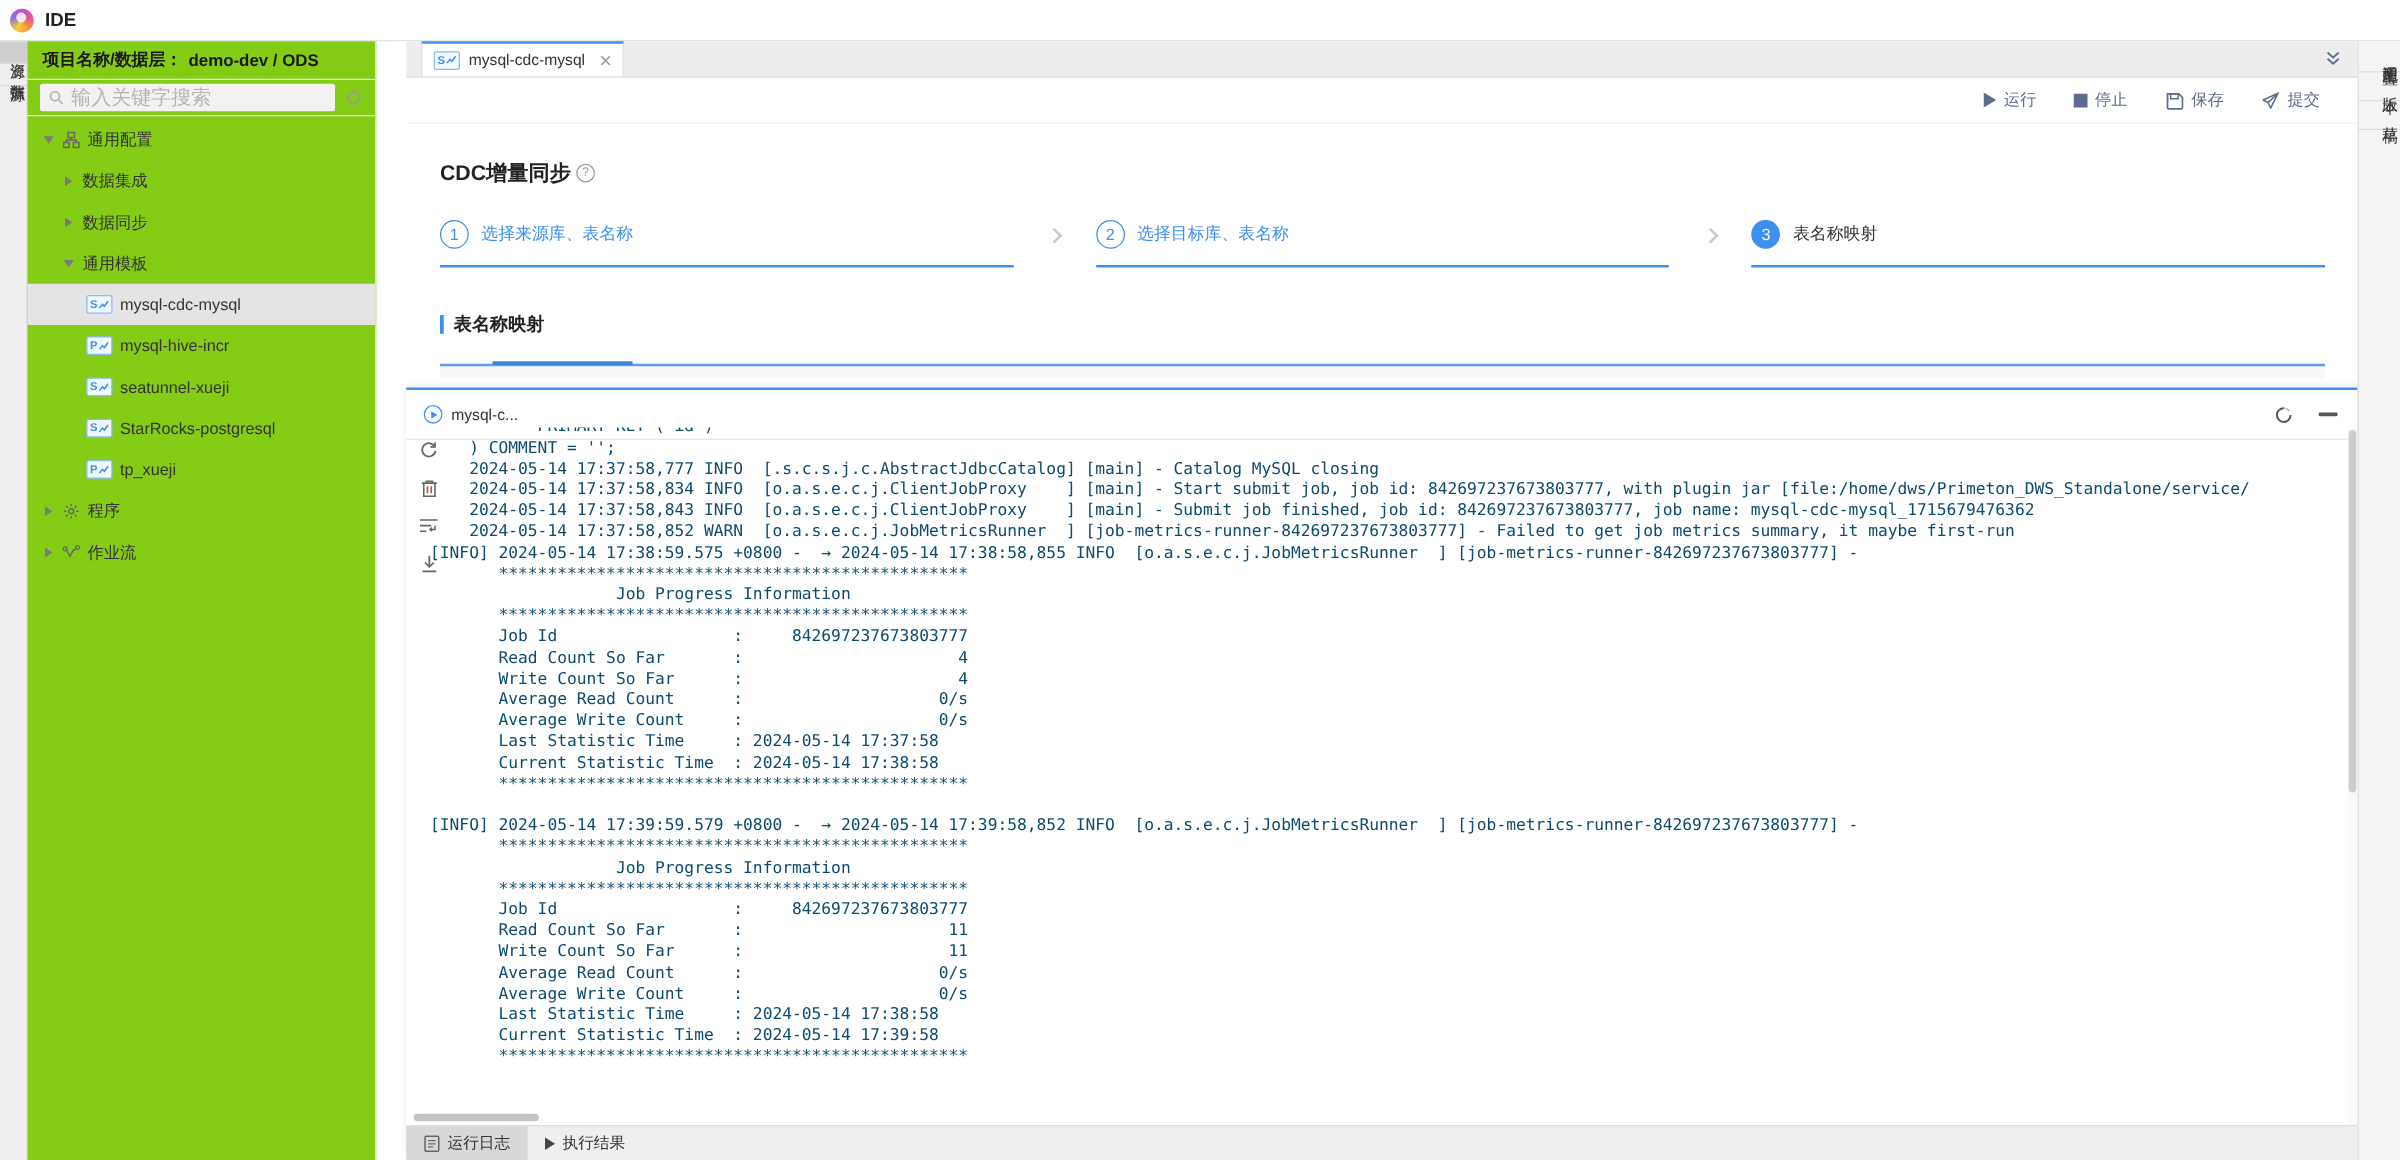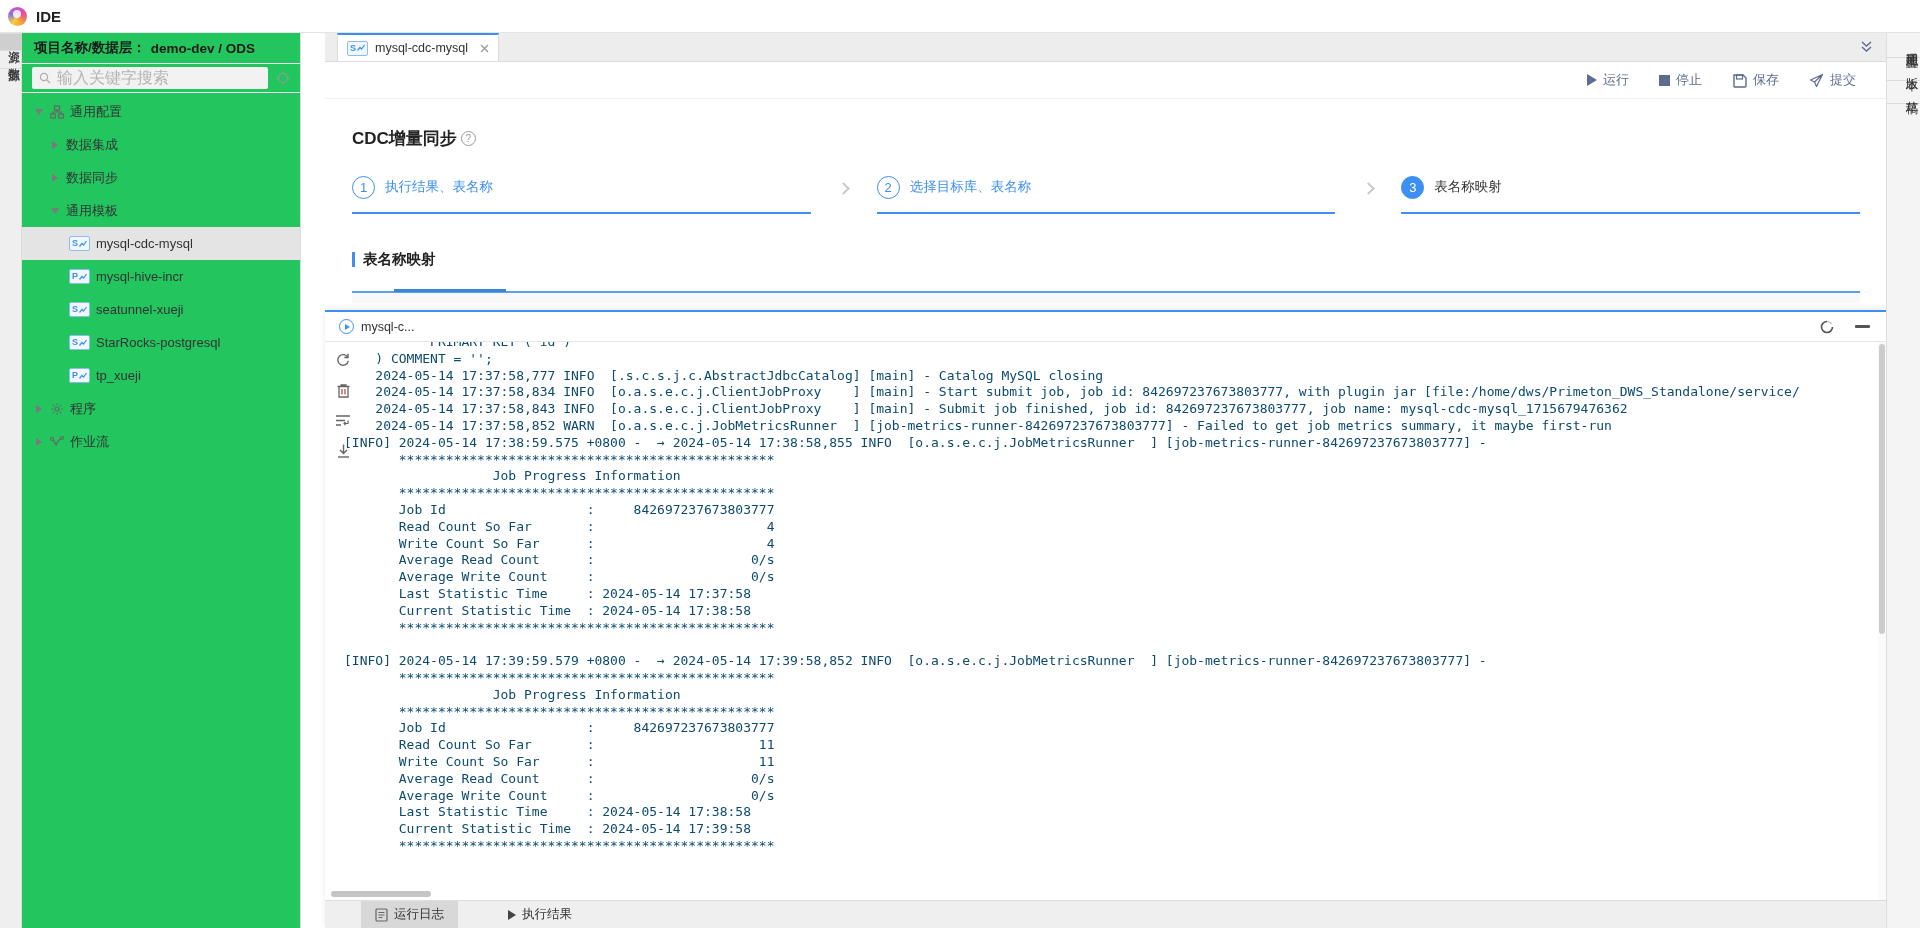--- a/index.html
+++ b/index.html
@@ -16,21 +16,21 @@
   .app-title { font-size:15px; font-weight:600; color:#1f1f1f; }
 
   
   .left-rail { position:absolute; left:0; top:33px; width:22px; height:895px; background:#efefef;
     border-right:1px solid #ddd; }
   .lrail-tab { writing-mode:vertical-rl; text-orientation:upright; font-size:12px; color:#333;
     padding:7px 0; width:22px; text-align:center; border-bottom:1px solid #dcdcdc; letter-spacing:1px; }
   .lrail-tab.active { background:#cfcfcf; border-top:1px solid #dcdcdc; }
 
   
-  .explorer { position:absolute; left:22px; top:33px; width:279px; height:895px; background:#22c55e;
+  .explorer { position:absolute; left:22px; top:33px; width:279px; height:895px; background:#84cc16;
     border-right:1px solid #ddd; }
   .exp-header { height:30px; display:flex; align-items:center; padding:0 12px; gap:5px;
     font-size:13.5px; font-weight:700; color:#1a1a1a; }
   .search-row { height:30px; display:flex; align-items:center; padding:0 10px; gap:8px;
     border-top:1px solid #ececec; border-bottom:1px solid #ececec; }
   .search-box { flex:1; height:22px; background:#f2f2f2; border-radius:2px; display:flex;
     align-items:center; padding:0 7px; gap:6px; }
   .search-ph { font-size:16px; color:#b4b4b4; }
   .icon-svg { display:block; }
 
@@ -91,41 +91,41 @@
   .section-head { margin-top:36px; display:flex; align-items:center; gap:8px; }
   .blue-bar { width:3px; height:15px; background:#3d8ff0; }
   .section-title { font-size:14.5px; font-weight:700; color:#222; }
 
   .table-sliver { margin-top:22px; position:relative; border-top:2px solid #5b9ff2; background:#f8f8f8; height:12px; }
   .table-sliver .seg { position:absolute; left:42px; top:-4px; width:112px; height:3px; background:#3a86d8; }
 
   
   .logpanel { position:absolute; left:325px; top:310px; width:1561px; height:618px; background:#fff;
     border-top:2px solid #3d8ff0; box-shadow:0 -2px 6px rgba(0,0,0,.08); }
-  .log-head { height:30px; border-bottom:1px solid #e6e6e6; position:relative; display:flex; align-items:center; }
+  .log-head { height:40px; border-bottom:1px solid #e6e6e6; position:relative; display:flex; align-items:center; }
   .log-tab { display:flex; align-items:center; gap:7px; padding:0 16px 0 14px; height:100%;
     font-size:12.5px; color:#333; }
   .playcirc { width:15px; height:15px; border-radius:50%; border:1.5px solid #3d8ff0; position:relative; }
   .playcirc::after { content:""; position:absolute; left:5px; top:3.5px; width:0; height:0;
     border-left:5px solid #3d8ff0; border-top:3.5px solid transparent; border-bottom:3.5px solid transparent; }
   .log-head-icons { position:absolute; right:16px; display:flex; align-items:center; gap:20px; }
   .min-dash { width:15px; height:3px; background:#555; border-radius:1px; }
 
   .log-body { position:absolute; left:0; top:30px; right:0; bottom:28px; overflow:hidden; }
   .log-toolcol { position:absolute; left:0; top:0; bottom:0; width:36px; display:flex; flex-direction:column;
     align-items:center; padding-top:10px; gap:15px; }
   .log-pre { margin:-8px 0 0 19px; font-family:"DejaVu Sans Mono","Liberation Mono",monospace;
     font-size:13px; line-height:16.8px; color:#0c4a6e; white-space:pre; overflow:hidden; }
   .vscroll { position:absolute; right:0; top:0; bottom:0; width:8px; background:#fafafa; }
   .vscroll .thumb { position:absolute; top:2px; right:1px; width:6px; height:290px; background:#cccccc; border-radius:3px; }
   .hscroll-thumb { position:absolute; left:6px; bottom:3px; width:100px; height:6px; background:#c4c4c4; border-radius:3px; }
 
   .log-foot { position:absolute; left:0; right:0; bottom:0; height:28px; background:#efefef;
     border-top:1px solid #ddd; display:flex; align-items:stretch; }
-  .foot-tab { display:flex; align-items:center; gap:6px; padding:0 14px; font-size:12.5px; color:#333;margin-left:36px; }
+  .foot-tab { display:flex; align-items:center; gap:6px; padding:0 14px; font-size:12.5px; color:#333; }
   .foot-tab.active { background:#d8d8d8; }
   .ftri { width:0; height:0; border-left:8px solid #444; border-top:5px solid transparent; border-bottom:5px solid transparent; }
 </style>
 </head>
 <body>
 
 <div class="app-header">
   <div class="logo"></div>
   <div class="app-title">IDE</div>
 </div>
@@ -305,21 +305,21 @@
   <div class="content">
     <div class="page-title-row">
       <span class="page-title">CDC增量同步</span>
       <span class="help-circ">?</span>
     </div>
 
     <div class="steps">
       <div class="step">
         <div class="step-main">
           <span class="step-circ">1</span>
-          <span class="step-label">执行结果、表名称</span>
+          <span class="step-label">选择来源库、表名称</span>
         </div>
         <div class="step-bar"></div>
       </div>
       <div class="step-sep">
           <span class="chev"></span>
         </div>
       <div class="step">
         <div class="step-main">
           <span class="step-circ">2</span>
           <span class="step-label">选择目标库、表名称</span>

